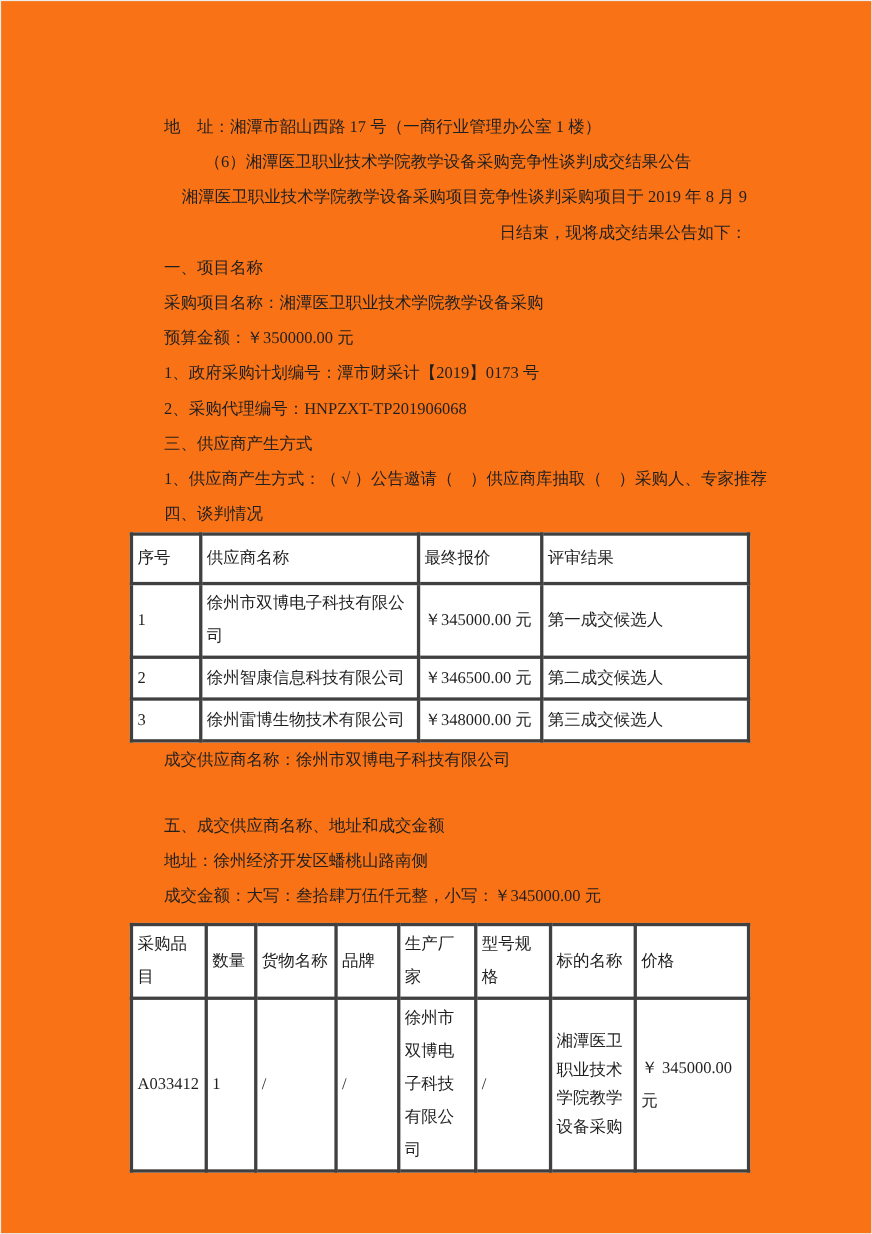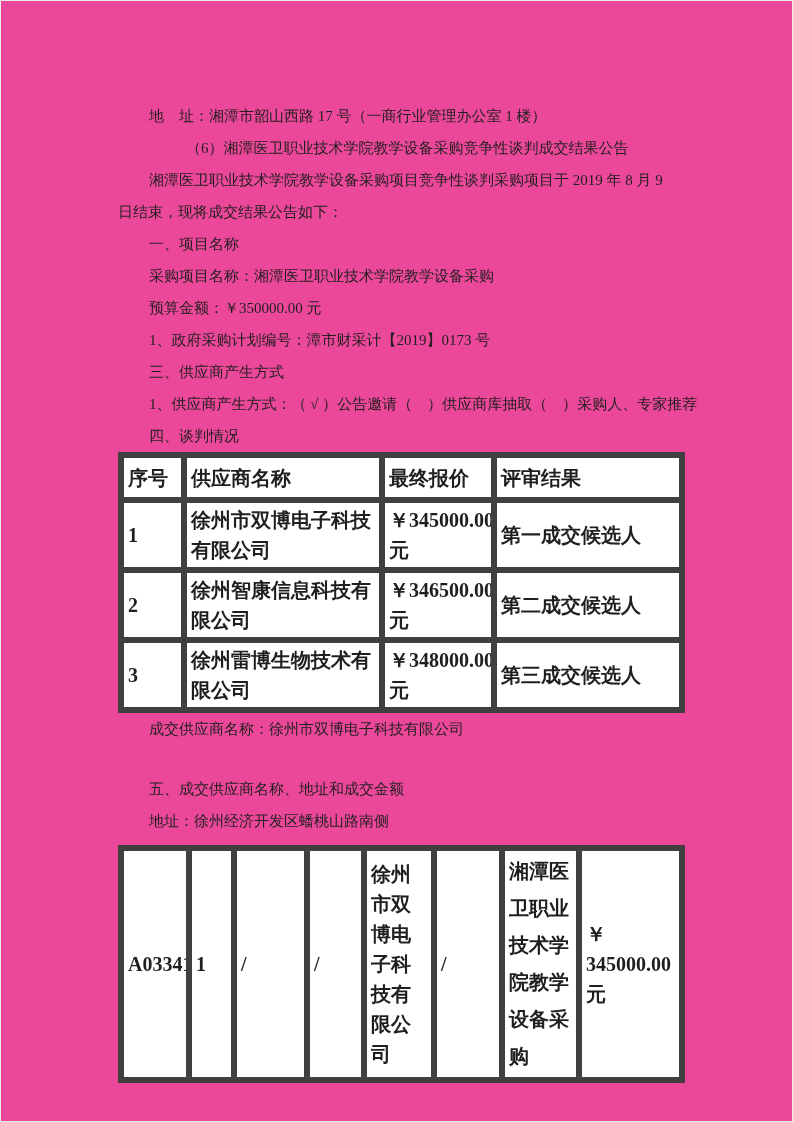--- a/index.html
+++ b/index.html
@@ -5,71 +5,72 @@
   * { margin: 0; padding: 0; box-sizing: border-box; }
   html, body { background: #ffffff; }
   body {
     width: 793px; height: 1122px;
     position: relative;
     font-family: "Liberation Serif", "DejaVu Serif", serif;
     color: #1f1f1f;
   }
   .page {
     position: absolute; inset: 0;
-    background: #ec4899;
+    background: #f97316;
     border: 1px solid #ececec;
     overflow: hidden;
   }
   .content {
     position: absolute; left: 117px; top: 99px; width: 561px;
     font-size: 15px;
   }
   .line { line-height: 32px; white-space: nowrap; }
-  .para { line-height: 32px; text-indent: 31px; }
+  .para { line-height: 32px; text-indent: 31px; text-align: right; }
   .ind1 { text-indent: 31px; }
   .ind2 { text-indent: 68px; }
   .gap28 { margin-top: 28px; }
   .gap8  { margin-top: 8px; }
 
   table { border-collapse: collapse; table-layout: fixed; width: 561px; background: #fff; }
   td, th {
-    border: 6px solid #404040;
-    font-weight: bold;
-    font-size: 20px;
+    border: 3px solid #404040;
+    font-weight: normal;
+    font-size: 15px;
     text-align: left;
     vertical-align: middle;
     padding: 2px 4px;
     line-height: 30px;
     overflow: hidden;
   }
   .t1 .hrow { height: 45px; }
   .t1 .r1 { height: 62px; }
   .t1 .r2, .t1 .r3 { height: 38px; }
   .t2 .hrow { height: 38px; }
   .t2 .drow { height: 132px; }
-  .t2 .loose { line-height: 37px; }
+  .t2 .loose { line-height: 26px; }
 
   .footer {
     position: absolute; top: 1030px; left: 117px; width: 561px;
     text-align: right; font-size: 13px; line-height: 14px;
   }
 </style>
 </head>
 <body>
 
 <div class="page">
   <div class="content">
 
     <p class="line ind1">地　址：湘潭市韶山西路 17 号（一商行业管理办公室 1 楼）</p>
     <p class="line ind2">（6）湘潭医卫职业技术学院教学设备采购竞争性谈判成交结果公告</p>
     <p class="para">湘潭医卫职业技术学院教学设备采购项目竞争性谈判采购项目于 2019 年 8 月 9 日结束，现将成交结果公告如下：</p>
     <p class="line ind1">一、项目名称</p>
     <p class="line ind1">采购项目名称：湘潭医卫职业技术学院教学设备采购</p>
     <p class="line ind1">预算金额：￥350000.00 元</p>
     <p class="line ind1">1、政府采购计划编号：潭市财采计【2019】0173 号</p>
+    <p class="line ind1">2、采购代理编号：HNPZXT-TP201906068</p>
     <p class="line ind1">三、供应商产生方式</p>
     <p class="line ind1">1、供应商产生方式：（ √ ）公告邀请（　）供应商库抽取（　）采购人、专家推荐</p>
     <p class="line ind1">四、谈判情况</p>
 
     <table class="t1">
       <colgroup>
         <col style="width:63px">
           <col style="width:198px">
           <col style="width:112px">
           <col style="width:188px">
@@ -98,33 +99,44 @@
           <td>徐州雷博生物技术有限公司</td>
           <td>￥348000.00 元</td>
           <td>第三成交候选人</td>
         </tr>
       </tbody>
     </table>
 
     <p class="line ind1">成交供应商名称：徐州市双博电子科技有限公司</p>
     <p class="line ind1 gap28">五、成交供应商名称、地址和成交金额</p>
     <p class="line ind1">地址：徐州经济开发区蟠桃山路南侧</p>
+    <p class="line ind1">成交金额：大写：叁拾肆万伍仟元整，小写：￥345000.00 元</p>
 
     <table class="t2 gap8">
       <colgroup>
         <col style="width:68px">
           <col style="width:45px">
           <col style="width:73px">
           <col style="width:57px">
         <col style="width:70px">
           <col style="width:68px">
           <col style="width:77px">
           <col style="width:103px">
       </colgroup>
       <tbody>
+        <tr class="hrow">
+          <th>采购品目</th>
+          <th>数量</th>
+          <th>货物名称</th>
+          <th>品牌</th>
+          <th>生产厂家</th>
+          <th>型号规格</th>
+          <th>标的名称</th>
+          <th>价格</th>
+        </tr>
         <tr class="drow">
           <td>A033412</td>
           <td>1</td>
           <td>/</td>
           <td>/</td>
           <td>徐州市双博电子科技有限公司</td>
           <td>/</td>
           <td class="loose">湘潭医卫职业技术学院教学设备采购</td>
           <td>￥ 345000.00 元</td>
         </tr>

